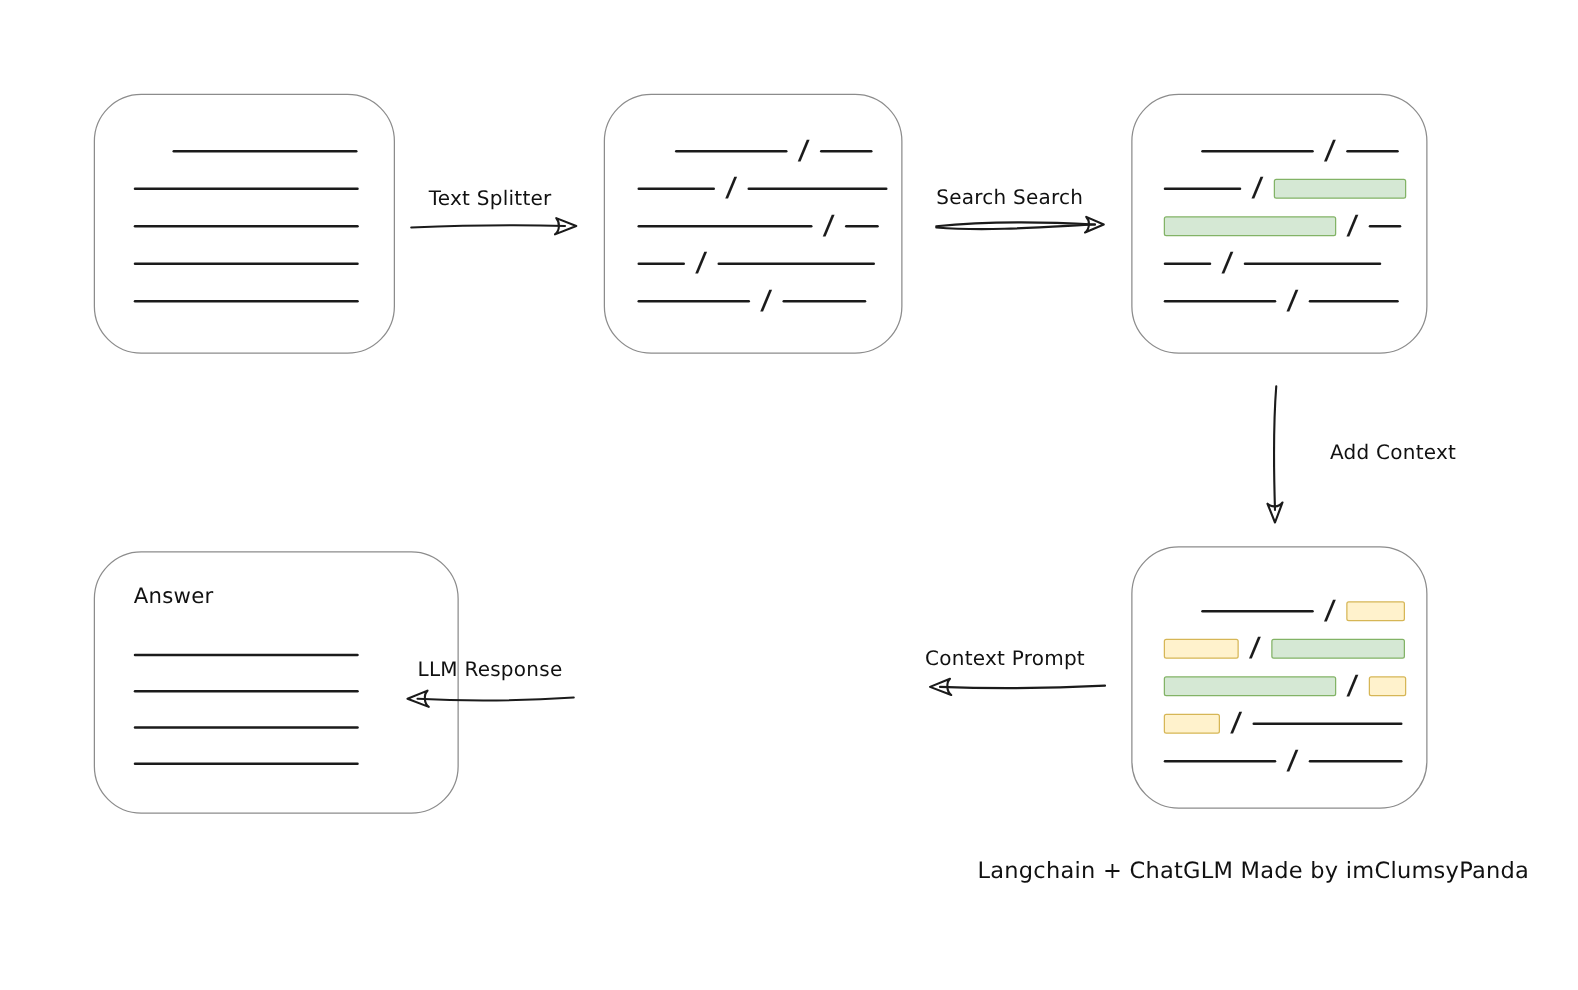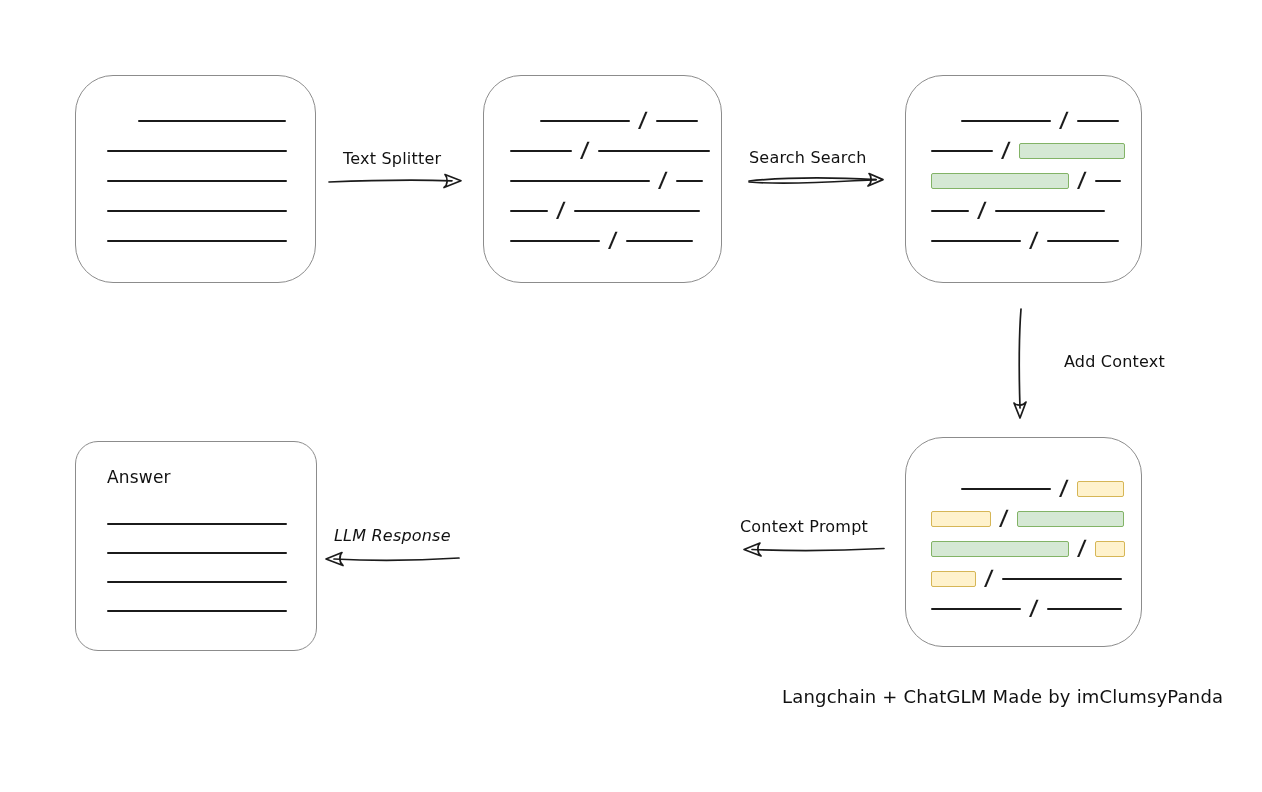--- a/index.html
+++ b/index.html
@@ -129,21 +129,21 @@
         <div class="seg-line" style="width: 120px;"></div>
       </div>
       <div class="row">
         <div class="seg-line" style="width: 90px;"></div>
         <div class="seg-slash">/</div>
         <div class="seg-line" style="width: 75px;"></div>
       </div>
     </div>
 
 
-  <div class="box" style="left:75px;top:441px;width:242px;height:210px;padding:12px 0 0 31px;border-radius:23px;">
+  <div class="box" style="left:75px;top:441px;width:292px;height:210px;padding:12px 0 0 31px;">
       <div class="row" style="height: 46px;">
         <div class="seg-label">Answer</div>
       </div>
       <div class="row" style="height: 29px;">
         <div class="seg-line" style="width: 180px;"></div>
       </div>
       <div class="row" style="height: 29px;">
         <div class="seg-line" style="width: 180px;"></div>
       </div>
       <div class="row" style="height: 29px;">
@@ -172,21 +172,21 @@
     <path d="M14,3 C11.5,35 12,70 13,102"></path>
     <path d="M7,97 L13,112 L19,96 C16,100 10,100 7,97 Z"></path>
   </svg>
 
   <div class="arrow-label" style="left:740px;top:517px;">Context Prompt</div>
   <svg class="arrow" style="left:735px;top:538px;" width="152" height="22" viewBox="0 0 152 22">
     <path d="M149,10.5 C100,13 50,12.8 17,11.5"></path>
     <path d="M25,5 L9,11.5 L26,18 C22,15 22,8 25,5 Z"></path>
   </svg>
 
-  <div class="arrow-label" style="left:334px;top:526px;font-style:italic;">LLM Response</div>
+  <div class="arrow-label" style="left:334px;top:526px;">LLM Response</div>
   <svg class="arrow" style="left:318px;top:547px;" width="144" height="24" viewBox="0 0 144 24">
     <path d="M141,11 C95,14 48,13.8 16,12"></path>
     <path d="M24,5.5 L8,12 L25,18.5 C21,15.5 21,8.5 24,5.5 Z"></path>
   </svg>
 
   <div class="caption" style="left:782px;top:686px;">Langchain + ChatGLM Made by imClumsyPanda</div>
 
 </div>
 
 </body></html>

